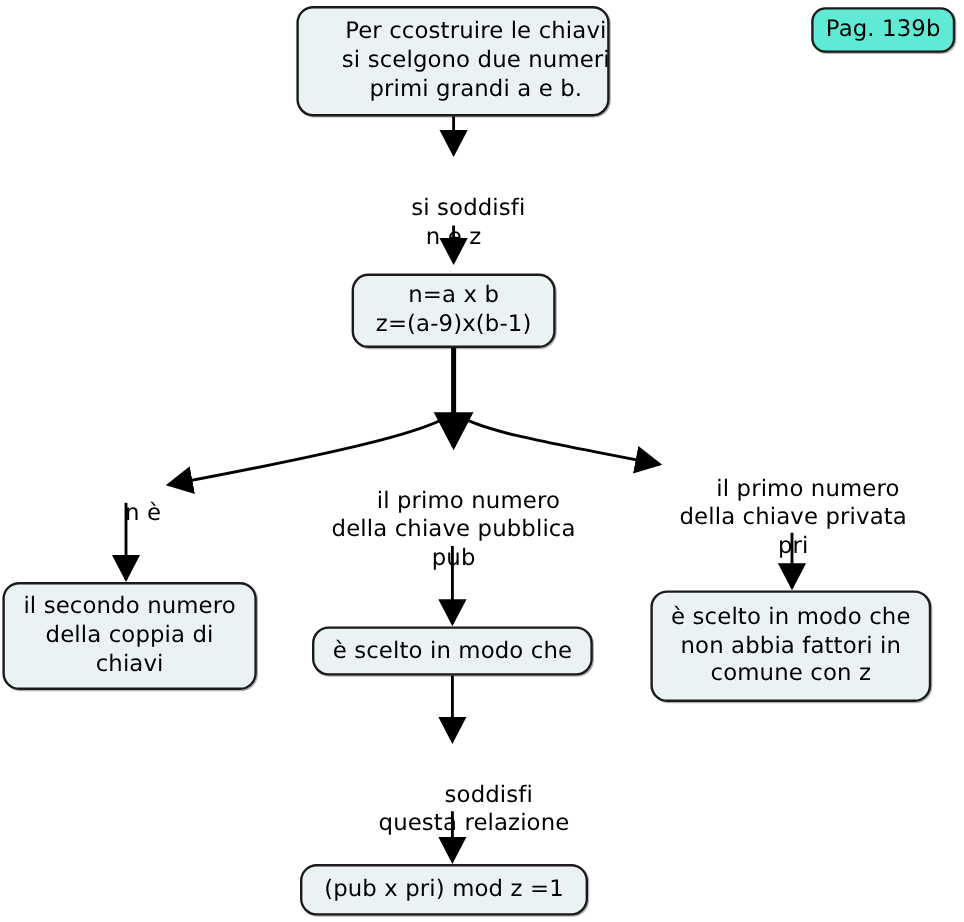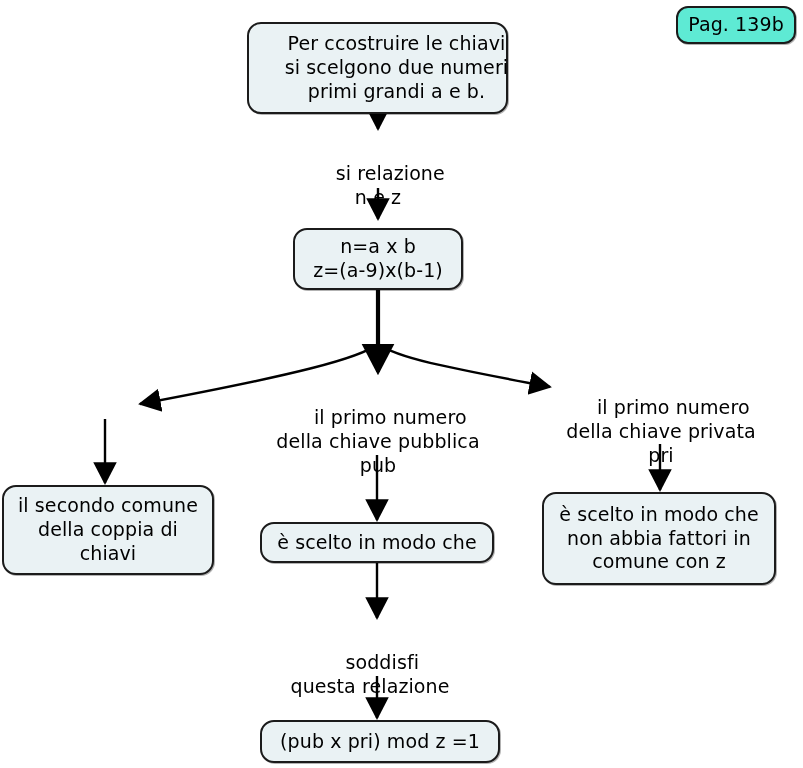--- a/index.html
+++ b/index.html
@@ -90,67 +90,70 @@
 
     <line x1="377" y1="563" x2="377" y2="618" stroke="#000000" stroke-width="2.4" marker-end="url(#ah)"></line>
 
     <line x1="377" y1="676" x2="377" y2="718" stroke="#000000" stroke-width="2.4" marker-end="url(#ah)"></line>
   </svg>
 
   <div class="node plain" style="left:676px; top:6px; width:120px; height:38px; font-size:19px;">
     <span>Pag. 139b</span>
   </div>
 
-  <div class="node" style="left:247px; top:22px; width:261px; height:92px;padding-left:38px;">
+  <div class="node" style="left:247px; top:5px; width:261px; height:92px;padding-left:38px;">
     <span style="white-space:pre;">Per ccostruire le chiavi
 si scelgono due numeri
 primi grandi a e b.</span>
   </div>
 
   <div class="edge-label" style="left:298px; top:138px; width:160px;">
-    <span>si relazione
+    <span>si soddisfi
 n e z</span>
   </div>
 
   <div class="node" style="left:293px; top:228px; width:170px; height:62px;">
     <span style="white-space:pre;">n=a x b
 z=(a-9)x(b-1)</span>
   </div>
 
+  <div class="edge-label" style="left:72px; top:392px; width:70px;">
+    <span>n è</span>
+  </div>
 
   <div class="edge-label" style="left:267px; top:382px; width:222px;">
     <span>il primo numero
 della chiave pubblica
 pub</span>
   </div>
 
   <div class="edge-label" style="left:553px; top:372px; width:216px;">
     <span>il primo numero
 della chiave privata
 pri</span>
   </div>
 
   <div class="node" style="left:2px; top:485px; width:212px; height:90px;">
-    <span style="white-space:pre;">il secondo comune
+    <span style="white-space:pre;">il secondo numero
 della coppia di
 chiavi</span>
   </div>
 
   <div class="node" style="left:260px; top:522px; width:234px; height:41px;">
     <span style="white-space:pre;">è scelto in modo che</span>
   </div>
 
   <div class="node" style="left:542px; top:492px; width:234px; height:93px;">
     <span style="white-space:pre;">è scelto in modo che
 non abbia fattori in
 comune con z</span>
   </div>
 
-  <div class="edge-label" style="left:274px; top:627px; width:192px;">
+  <div class="edge-label" style="left:299px; top:627px; width:192px;">
     <span>soddisfi
 questa relazione</span>
   </div>
 
-  <div class="node" style="left:260px; top:720px; width:240px; height:43px;">
+  <div class="node" style="left:250px; top:720px; width:240px; height:43px;">
     <span style="white-space:pre;">(pub x pri) mod z =1</span>
   </div>
 
 </div>
 
 </body></html>

